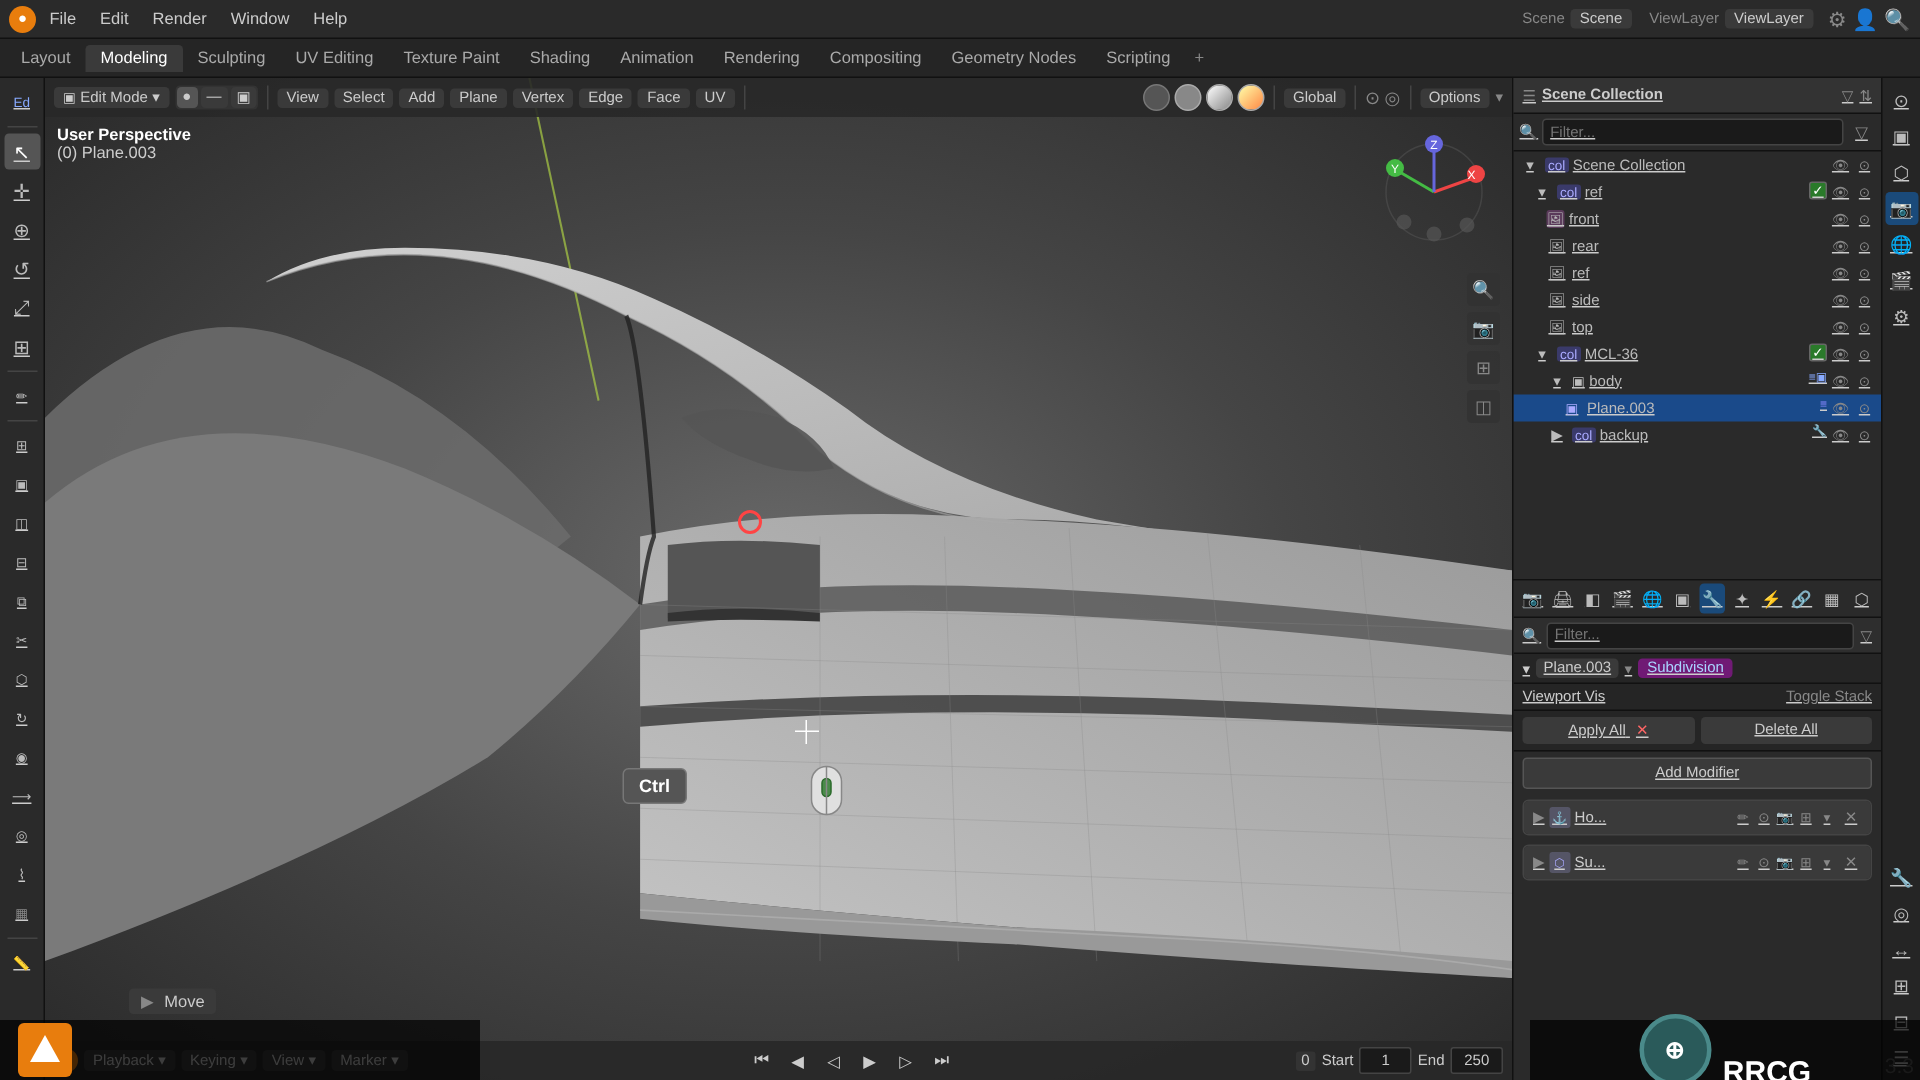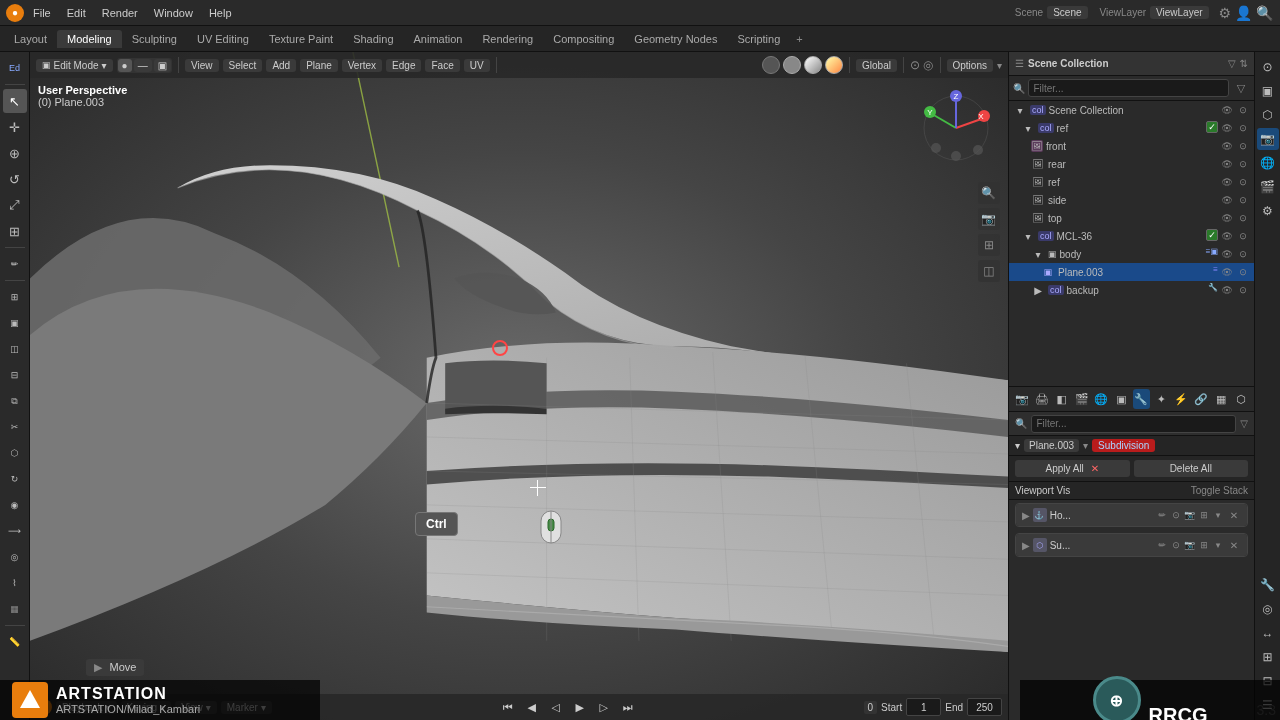--- a/index.html
+++ b/index.html
@@ -646,21 +646,21 @@
   <div class="workspace-tab">Texture Paint</div>
   <div class="workspace-tab">Shading</div>
   <div class="workspace-tab">Animation</div>
   <div class="workspace-tab">Rendering</div>
   <div class="workspace-tab">Compositing</div>
   <div class="workspace-tab">Geometry Nodes</div>
   <div class="workspace-tab">Scripting</div>
   <div class="workspace-tab-add">+</div>
 </div>
 
-<div style="display:flex; height: calc(720px - 26px - 26px);">
+<div style="display:flex; height: calc(720px - 26px - 26px); text-decoration: underline;">
 
   <div id="left-toolbar">
 
     <div class="tool-btn" style="font-size:9px;color:#8af;">Ed</div>
     <div class="tool-sep"></div>
 
     <div class="tool-btn active">↖</div>
     <div class="tool-btn">✛</div>
     <div class="tool-btn">⊕</div>
     <div class="tool-btn">↺</div>
@@ -1041,39 +1041,40 @@
       <div id="modifier-header">
         <span style="font-size:10px;color:#888;">🔍</span>
         <input id="modifier-search" type="text" placeholder="Filter..." style="">
         <div style="font-size:10px;color:#888;cursor:pointer;">▽</div>
       </div>
 
       <div id="modifier-object-name">
         <span style="font-size:10px;cursor:pointer;">▾</span>
         <div class="mod-name-badge">Plane.003</div>
         <span style="font-size:10px;color:#888;cursor:pointer;">▾</span>
-        <div style="background:#b91c1c;border-radius:3px;padding:1px 6px;font-size:10px;color:#aad4ff;cursor:pointer;">Subdivision</div>
+        <div style="background:#701a75;border-radius:3px;padding:1px 6px;font-size:10px;color:#aad4ff;cursor:pointer;">Subdivision</div>
         <div style="flex:1"></div>
+      </div>
+
+      <div id="mod-viewport-row">
+        <div class="mod-viewport-label">Viewport Vis</div>
+        <div style="font-size:10px;color:#888;cursor:pointer;">Toggle Stack</div>
       </div>
 
       <div id="mod-apply-row">
         <div class="mod-apply-btn">
           <span>Apply All</span>
           <span class="x-btn">✕</span>
         </div>
         <div class="mod-apply-btn">
           <span>Delete All</span>
         </div>
       </div>
 
-      <div id="mod-viewport-row">
-        <div class="mod-viewport-label">Viewport Vis</div>
-        <div style="font-size:10px;color:#888;cursor:pointer;">Toggle Stack</div>
-      </div>
-
+      <div id="add-modifier-btn">Add Modifier</div>
 
       <div class="modifier-list-item">
         <div class="modifier-list-item-header">
           <span style="font-size:10px;color:#888;cursor:pointer;">▶</span>
           <div class="mod-icon">⚓</div>
           <span class="mod-name">Ho...</span>
           <div class="mod-vis-icons">
             <div class="mod-vis-icon">✏</div>
             <div class="mod-vis-icon">⊙</div>
             <div class="mod-vis-icon">📷</div>
@@ -1121,24 +1122,20 @@
   </div>
 
 </div>
 
 <div id="watermark-left">
   <div style="width:36px;height:36px;background:#e87d0d;border-radius:4px;display:flex;align-items:center;justify-content:center;">
     <svg width="24" height="24" viewBox="0 0 24 24" fill="white">
       <polygon points="12,2 22,20 2,20"></polygon>
     </svg>
   </div>
-  <div style="display:flex;flex-direction:column;">
-    <span style="font-size:16px;font-weight:bold;color:#fff;letter-spacing:1px;">ARTSTATION</span>
-    <span style="font-size:11px;color:#aaa;">ARTSTATION/Milad_Kambari</span>
-  </div>
 </div>
 
 <div id="watermark-right">
   <div style="display:flex;align-items:center;gap:8px;">
     <div style="width:48px;height:48px;border-radius:50%;border:3px solid #4a8a8a;display:flex;align-items:center;justify-content:center;background:#2a5a5a;">
       <span style="font-size:16px;font-weight:bold;color:#fff;">⊕</span>
     </div>
     <div style="display:flex;flex-direction:column;margin-top:45px;">
       <span style="font-size:20px;font-weight:bold;color:#fff;">RRCG</span>
       <span style="font-size:11px;color:#aaa;">人人素材</span>

